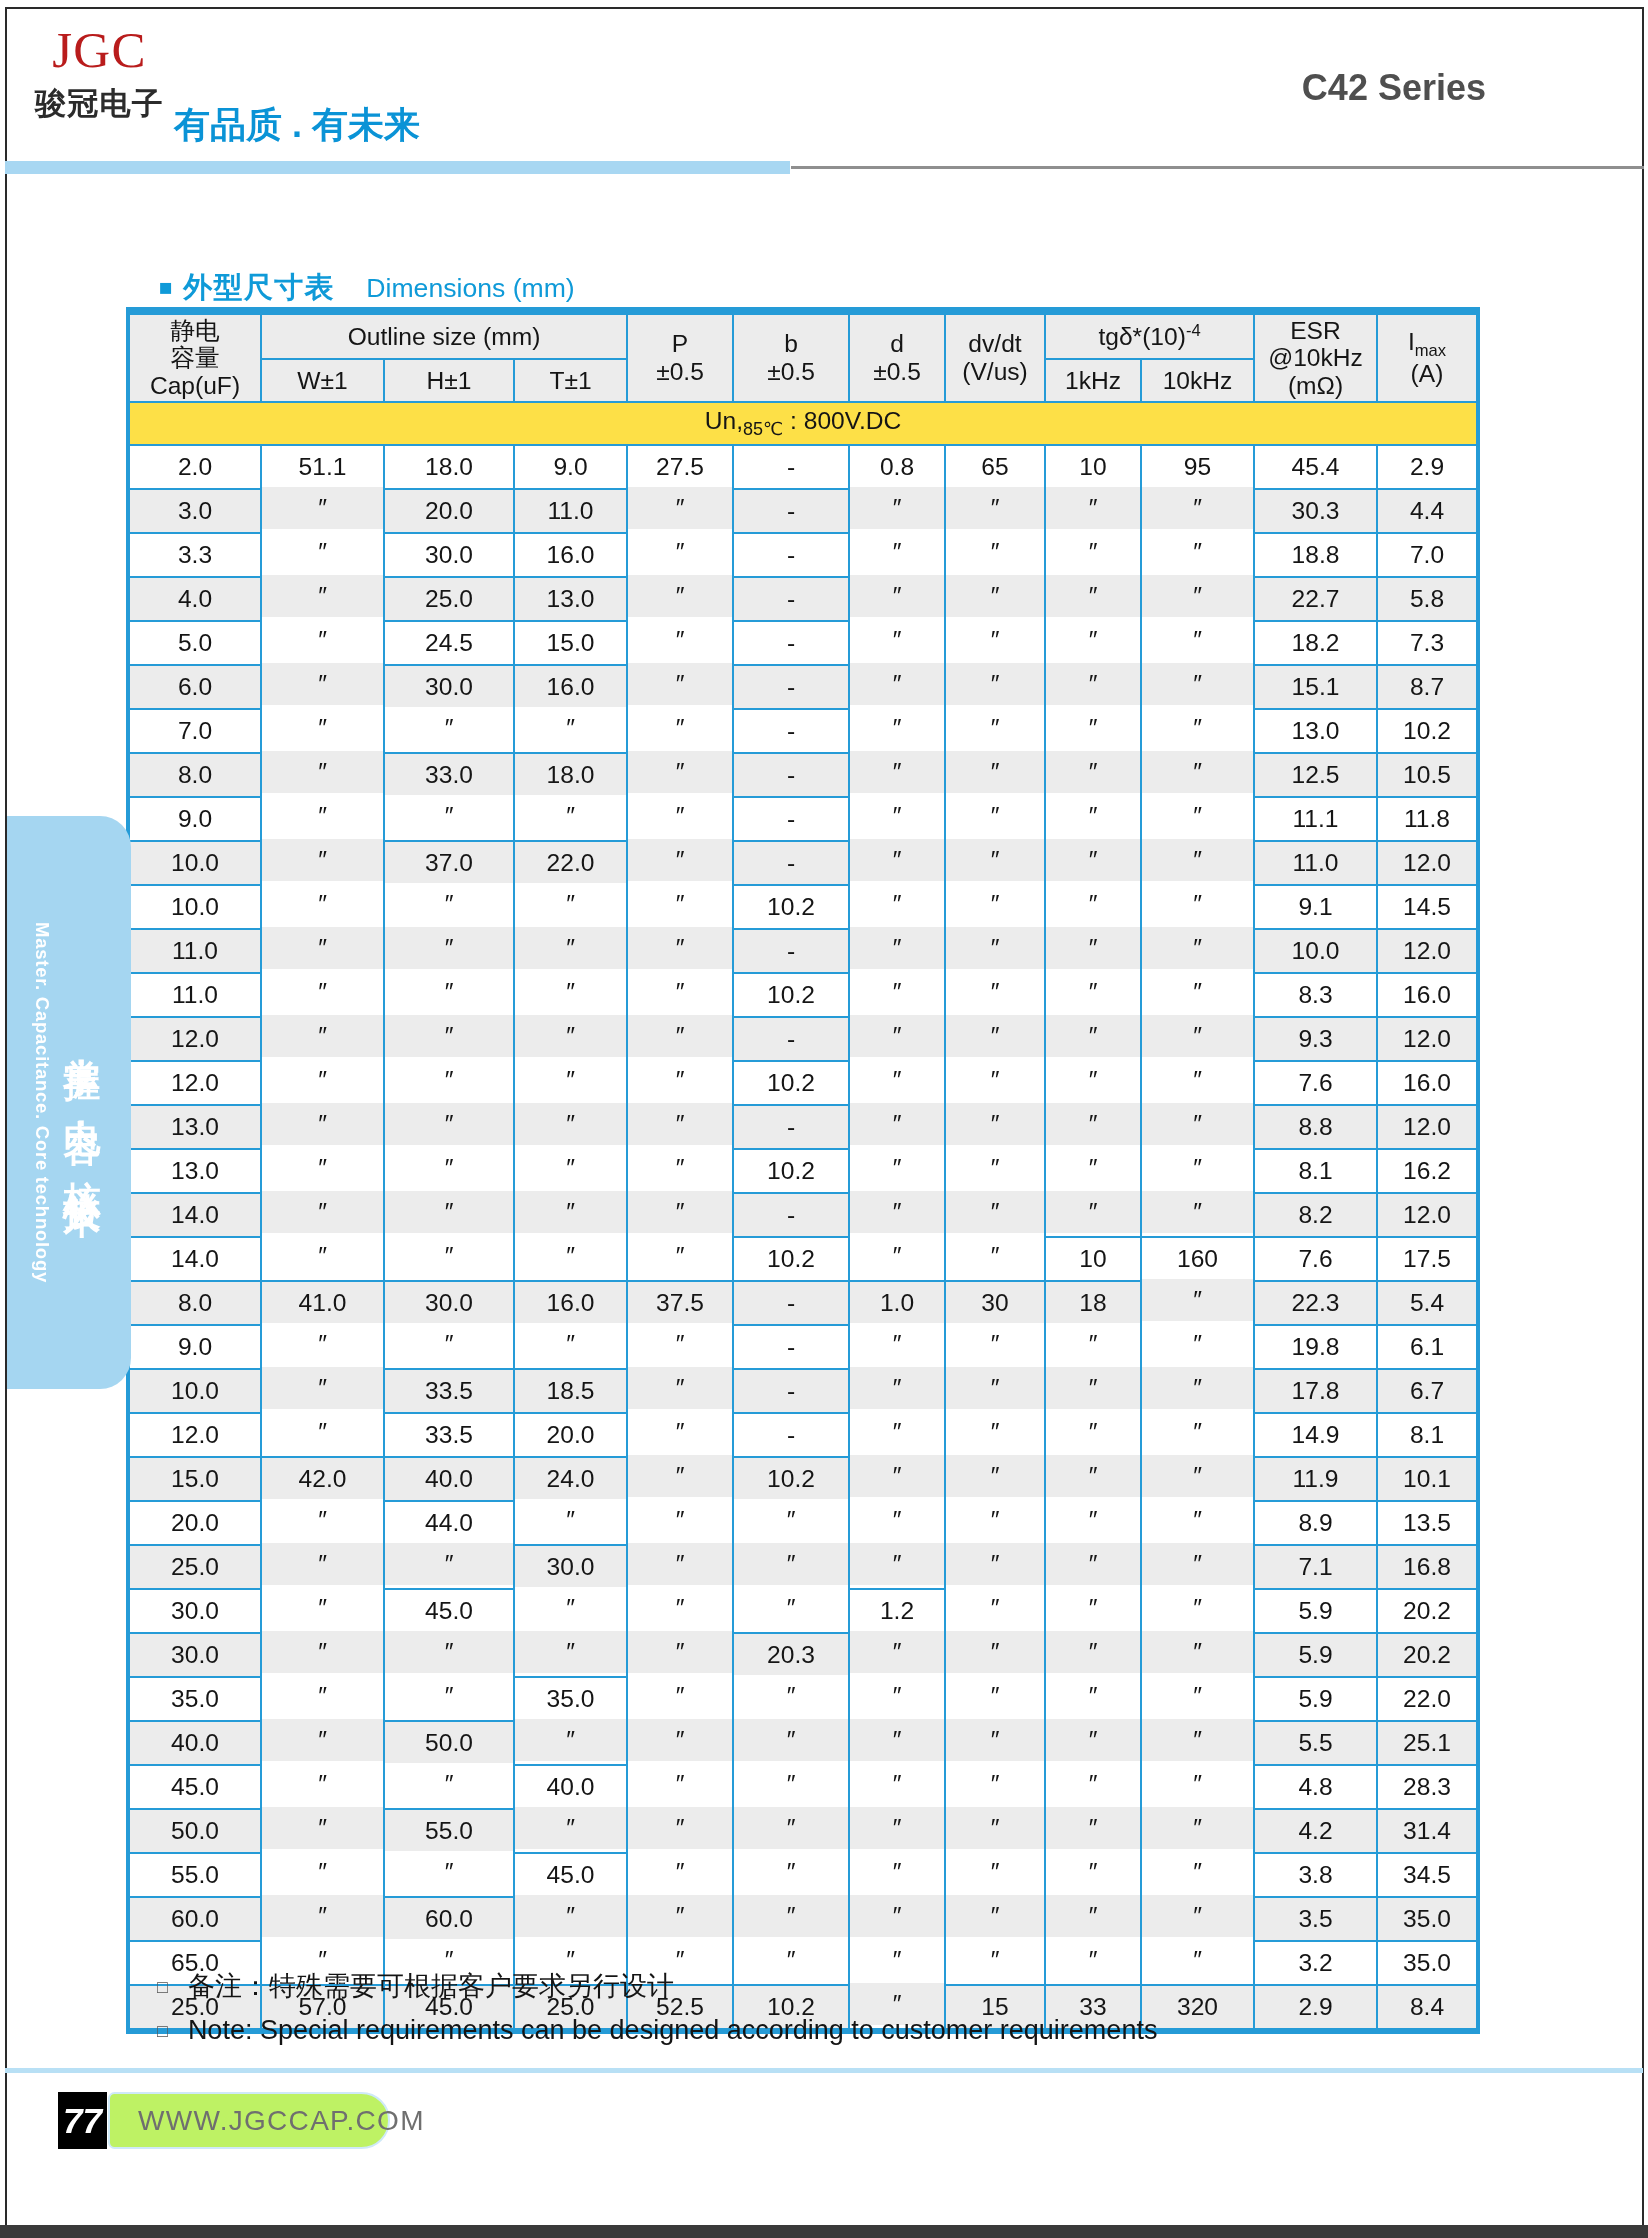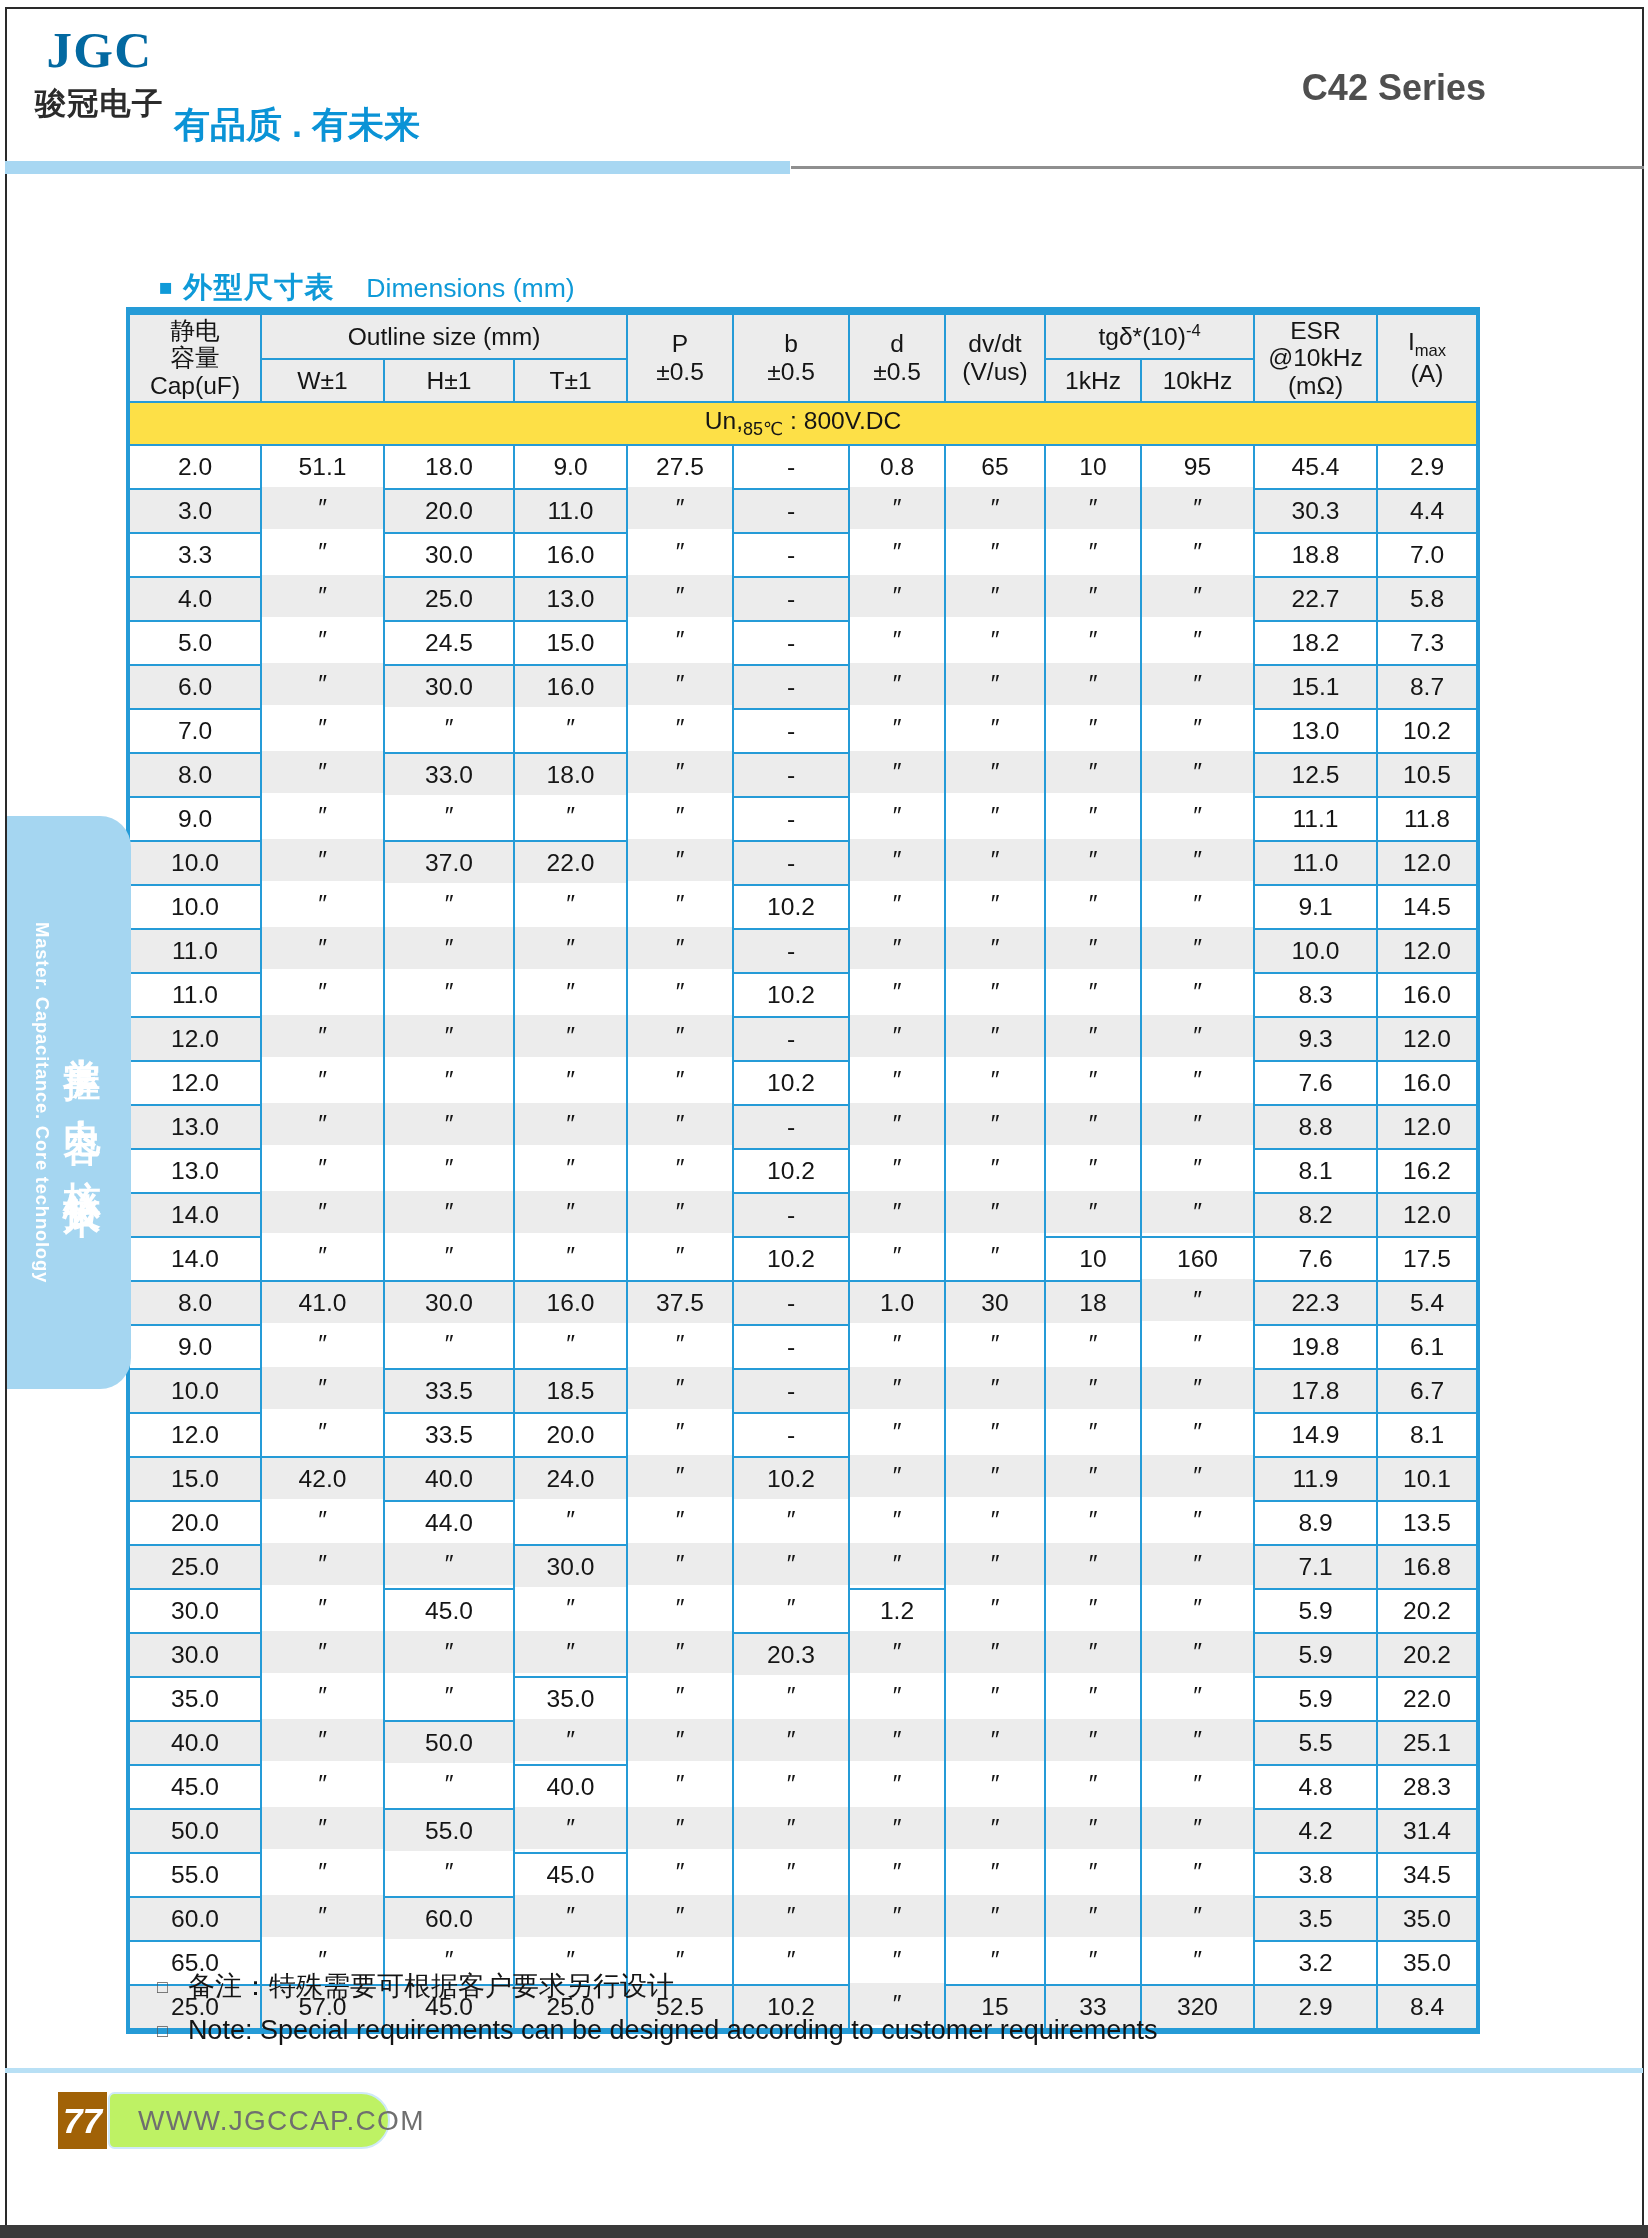--- a/index.html
+++ b/index.html
@@ -7,22 +7,22 @@
     width:1649px;height:2239px;position:relative;background:#ffffff;
     font-family:"Liberation Sans","DejaVu Sans",sans-serif;color:#1c1c1c;
     overflow:hidden;
   }
   .page-frame{
     position:absolute;left:5.3px;top:6.6px;right:5.3px;height:2219px;
     border:2px solid #2a2a2a;border-bottom:none;pointer-events:none;
   }
   
   .brand{position:absolute;left:33px;top:25px;width:133px;text-align:center;}
-  .logo{font-family:"Liberation Serif","DejaVu Serif",serif;font-weight:bold;
-        font-size:51px;color:#0369a1;letter-spacing:1.3px;line-height:1.0;}
+  .logo{font-family:"Liberation Serif","DejaVu Serif",serif;font-weight:normal;
+        font-size:51px;color:#b91c1c;letter-spacing:1.3px;line-height:1.0;}
   .brand-zh{margin-top:6.6px;font-size:31px;font-weight:bold;color:#2b2b2b;letter-spacing:1.3px;}
   .slogan{position:absolute;left:174px;top:101px;font-size:36px;font-weight:bold;color:#0a93d6;}
   .head-right{position:absolute;right:163px;top:58px;text-align:right;color:#4f4f4f;}
   .product-title{font-size:39px;font-weight:bold;letter-spacing:0.7px;}
   .series{font-size:36px;font-weight:bold;margin-top:9.3px;}
   .rule-blue{position:absolute;left:5.3px;top:161px;width:785px;height:13.3px;background:#a8d7f2;}
   .rule-gray{position:absolute;left:791px;top:166px;width:853px;height:3.3px;background:#8f8f8f;}
   
   .section-title{position:absolute;left:159px;top:268px;display:flex;align-items:center;gap:10.6px;color:#0f9ad8;}
   .section-sq{font-size:22.6px;line-height:1;}
@@ -58,21 +58,21 @@
   .sidebar{
     position:absolute;left:6.6px;top:816px;width:124px;height:573px;
     background:#a5d6f1;border-radius:0 31px 31px 0;
     display:flex;flex-direction:row;align-items:center;justify-content:center;gap:4px;color:#ffffff;
   }
   .sb-en{writing-mode:vertical-rl;font-size:18.6px;font-weight:bold;letter-spacing:0.7px;}
   .sb-zh{writing-mode:vertical-rl;text-orientation:upright;font-size:37px;font-weight:bold;letter-spacing:6.6px;}
   
   .footer-rule{position:absolute;left:5.3px;top:2068px;width:1638px;height:4.7px;background:#b8e0f5;}
   .pageno{
-    position:absolute;left:58px;top:2092px;width:49px;height:57px;background:#a16207;
+    position:absolute;left:58px;top:2092px;width:49px;height:57px;background:#000000;
     color:#ffffff;font-size:35px;font-style:italic;font-weight:bold;
     display:flex;align-items:center;justify-content:center;
   }
   .site{
     position:absolute;left:108px;top:2092px;width:282px;height:57px;box-sizing:border-box;
     border:2px solid #cfe9f8;border-radius:6.6px 29px 29px 6.6px;background:#bef264;
     color:#6f6f6f;font-size:28px;letter-spacing:1.3px;
     display:flex;align-items:center;padding-left:28px;
   }
   .bottom-bar{position:absolute;left:0;top:2225px;width:1649px;height:13.3px;background:#3a3a3a;}

